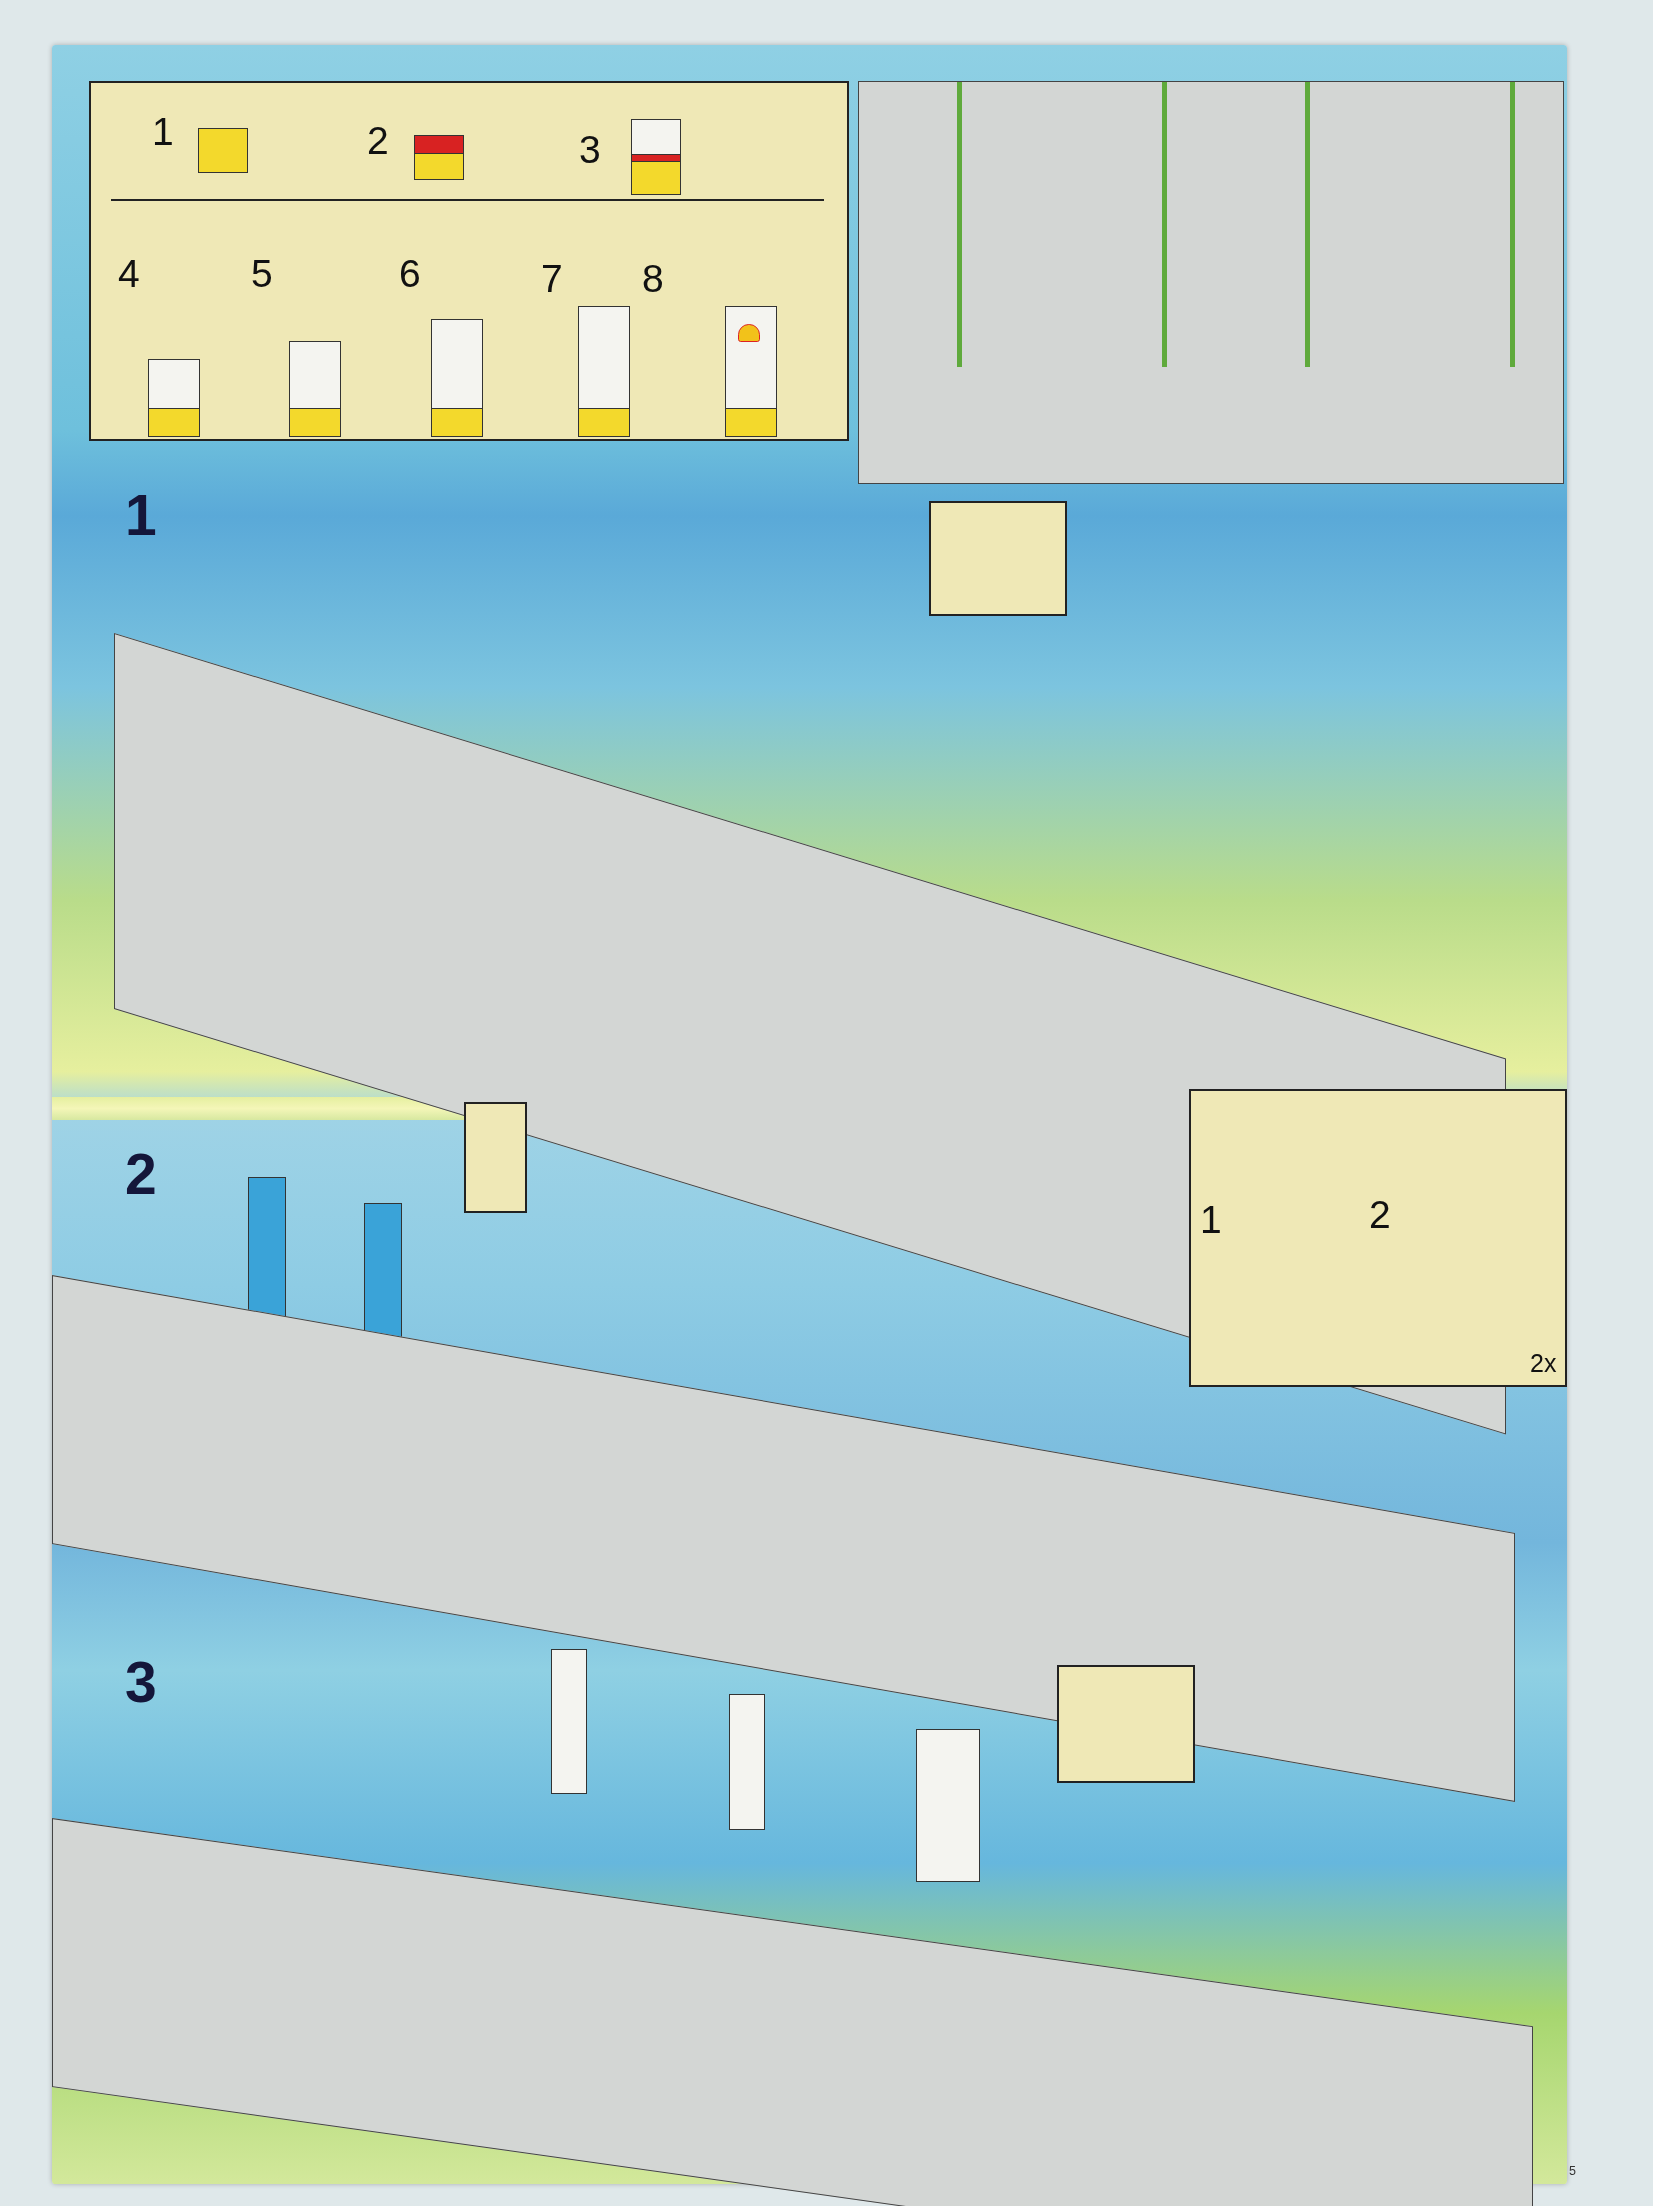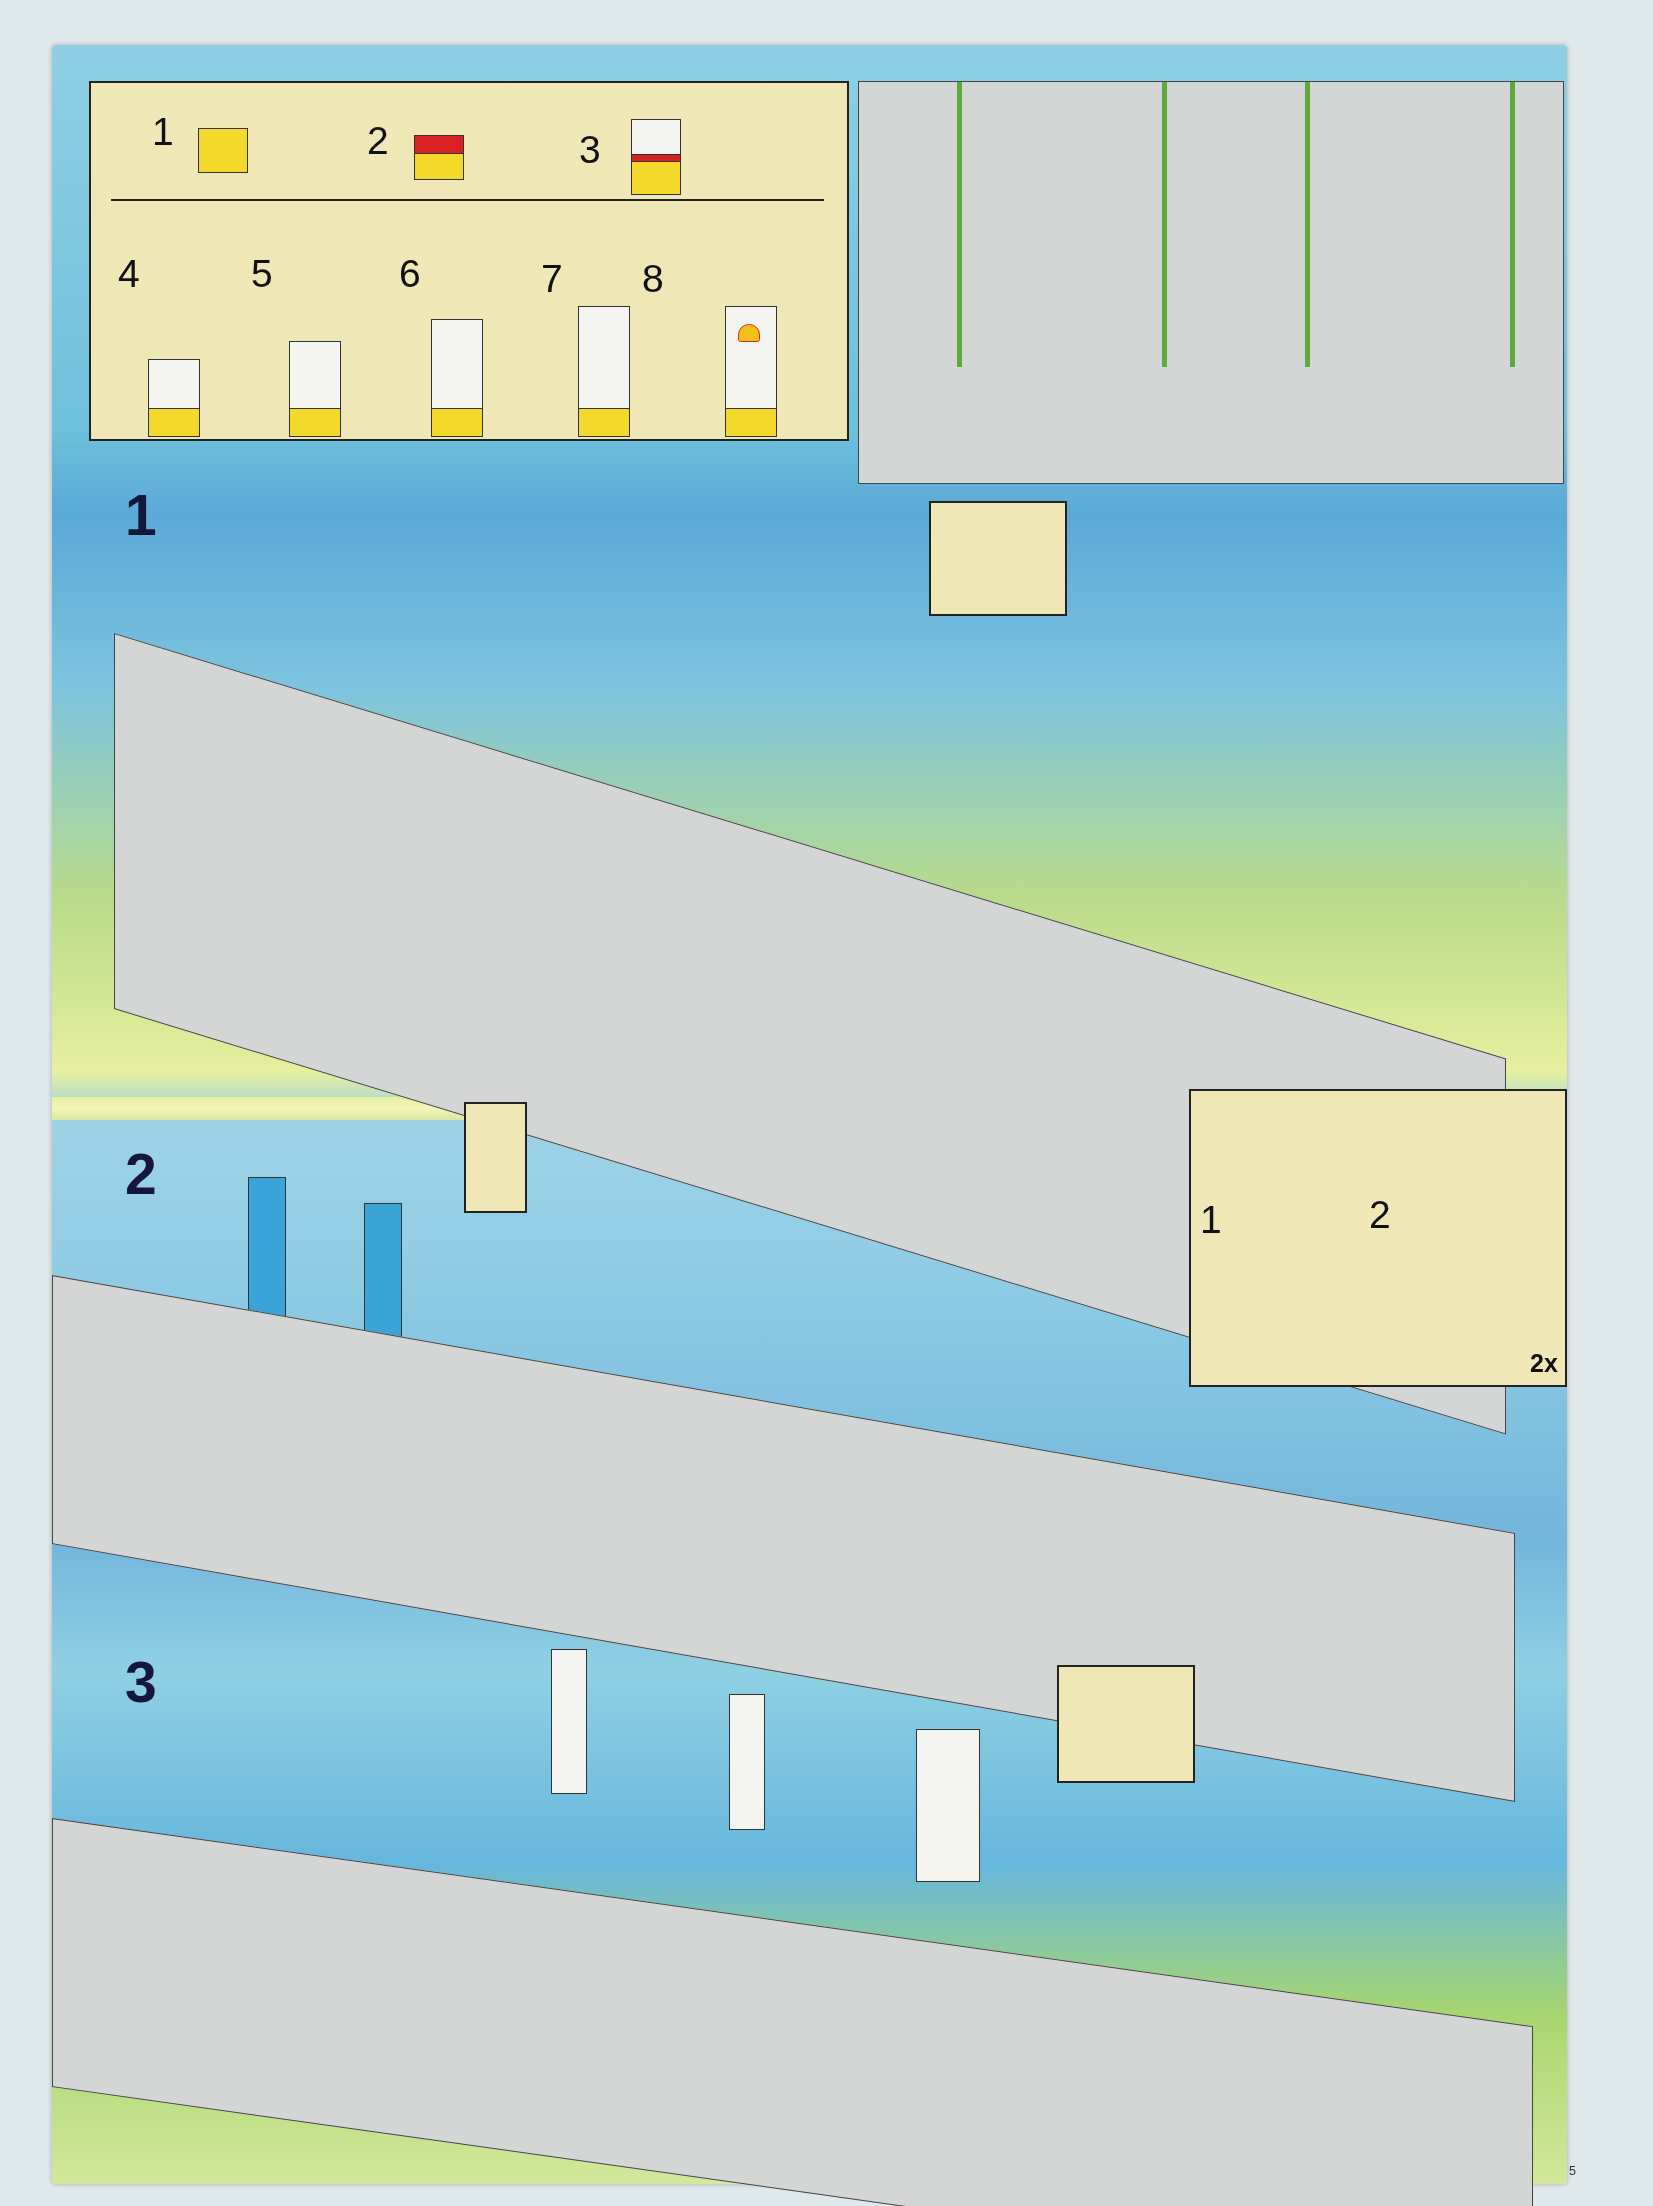--- a/index.html
+++ b/index.html
@@ -71,21 +71,21 @@
   <div class="panel" style="left:877px;top:456px;width:134px;height:111px;"></div>
 
   <span class="step-num" style="left:73px;top:1096px;">2</span>
   <div class="panel" style="left:412px;top:1057px;width:59px;height:107px;"></div>
   <div class="brick blue" style="left:196px;top:1132px;width:36px;height:187px;"></div>
   <div class="brick blue" style="left:312px;top:1158px;width:36px;height:169px;"></div>
   <div class="baseplate" style="left:0;top:1230px;width:1461px;height:267px;transform:skewY(10deg);transform-origin:left top;"></div>
   <div class="panel" style="left:1137px;top:1044px;width:374px;height:294px;">
     <span class="small-num" style="left:9px;top:107px;">1</span>
     <span class="small-num" style="left:178px;top:102px;">2</span>
-    <span class="label-2x" style="left:339px;top:258px;font-weight:bold;">2x</span>
+    <span class="label-2x" style="left:339px;top:258px;">2x</span>
   </div>
 
   <span class="step-num" style="left:73px;top:1604px;">3</span>
   <div class="panel" style="left:1005px;top:1620px;width:134px;height:114px;"></div>
   <div class="brick white" style="left:499px;top:1604px;width:34px;height:143px;"></div>
   <div class="brick white" style="left:677px;top:1649px;width:34px;height:134px;"></div>
   <div class="brick white" style="left:864px;top:1684px;width:62px;height:151px;"></div>
   <div class="baseplate" style="left:0;top:1773px;width:1479px;height:267px;transform:skewY(8deg);transform-origin:left top;"></div>
 
   <span class="page-num" style="left:1517px;top:2119px;">5</span>

